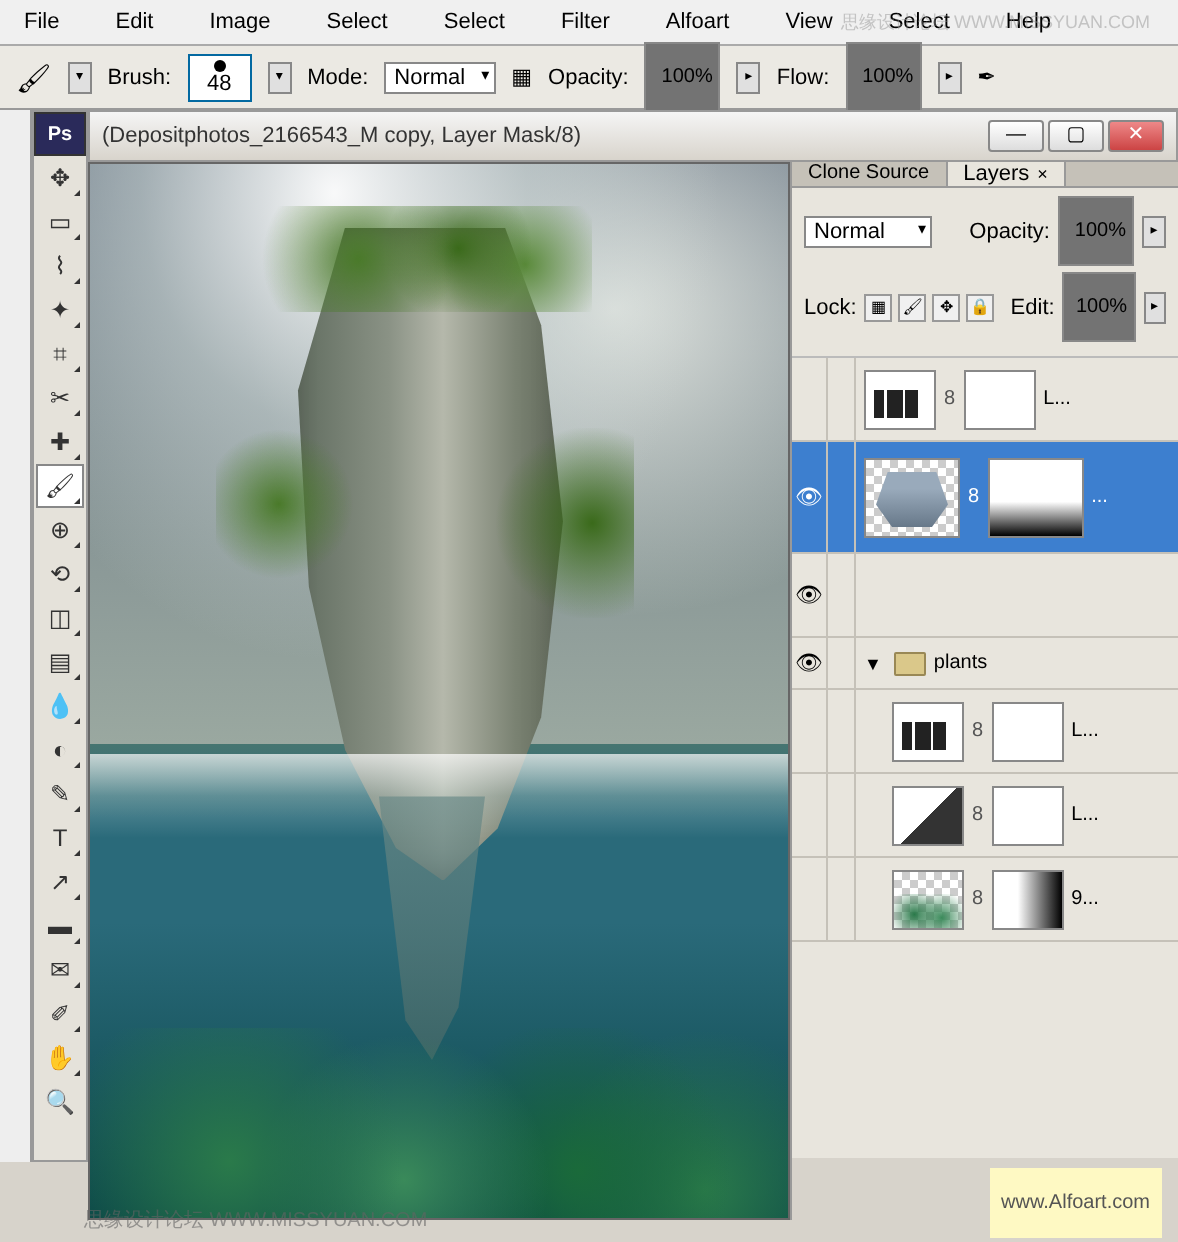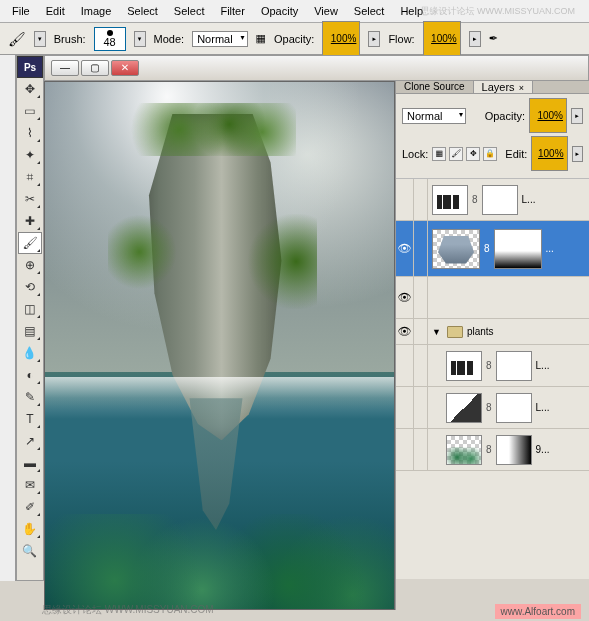--- a/index.html
+++ b/index.html
@@ -1,25 +1,25 @@
 <!DOCTYPE html>
 <html><head>
 <meta charset="utf-8">
 <style>
 * { margin: 0; padding: 0; box-sizing: border-box; font-family: Tahoma, sans-serif; font-size: 11px; }
 body { background: #d7d3cb; width: 589px; height: 621px; overflow: hidden; }
-.menu-bar { display: flex; gap: 4px; padding: 3px 6px; background: #f0f0f0; border-bottom: 1px solid #aaa; }
+.menu-bar { display: flex; gap: 16px; padding: 3px 6px; background: #f0f0f0; border-bottom: 1px solid #aaa; }
 .menu-item { padding: 2px 6px; cursor: pointer; }
 .options-bar { display: flex; align-items: center; gap: 8px; padding: 4px 8px; background: #ebe9e3; border-bottom: 1px solid #999; height: 32px; }
 .options-bar .label { font-size: 11px; }
 .brush-preview { width: 32px; height: 24px; border: 1px solid #0369a1; background: #fff; display: flex; flex-direction: column; align-items: center; justify-content: center; font-size: 9px; }
 .brush-dot { width: 6px; height: 6px; background: #000; border-radius: 50%; }
 .dropdown { border: 1px solid #888; background: #fff; padding: 1px 14px 1px 4px; position: relative; font-size: 11px; }
 .dropdown::after { content: "▾"; position: absolute; right: 2px; font-size: 8px; }
-.percent-box { border: 1px solid #888; background: #eab308; padding: 11px 3px; width: 38px; text-align: right; font-size: 10px; text-decoration: underline; }
+.percent-box { border: 1px solid #888; background: #737373; padding: 11px 3px; width: 38px; text-align: right; font-size: 10px; }
 .arrow-btn { width: 12px; height: 16px; border: 1px solid #888; background: #e0e0e0; font-size: 7px; line-height: 14px; text-align: center; }
 .workspace { display: flex; height: 526px; }
 .ruler-v { width: 16px; background: #eee; border-right: 1px solid #999; }
 .toolbar { width: 28px; background: #e5e2da; border: 1px solid #999; display: flex; flex-direction: column; }
 .ps-logo { width: 26px; height: 22px; background: #2a2a5a; color: #fff; font-weight: bold; font-size: 10px; display: flex; align-items: center; justify-content: center; border: 1px solid #333; }
 .tool-btn { width: 24px; height: 22px; border: 1px solid transparent; display: flex; align-items: center; justify-content: center; font-size: 12px; color: #333; cursor: pointer; position: relative; margin: 0 auto; }
 .tool-btn.active { background: #fff; border-color: #888; }
 .tool-corner { position: absolute; right: 1px; bottom: 1px; width: 0; height: 0; border-left: 3px solid transparent; border-bottom: 3px solid #333; }
 .doc-area { flex: 1; position: relative; }
 .doc-titlebar { height: 26px; background: linear-gradient(#f5f5f5, #d8d4cc); border: 1px solid #999; display: flex; align-items: center; padding: 0 6px; justify-content: space-between; }
@@ -62,35 +62,35 @@
 .thumb.mask-wave { background: linear-gradient(#fff 0%, #fff 55%, #000 100%); }
 .thumb.checker { background-image: repeating-conic-gradient(#ccc 0 25%, #fff 0 50%); background-size: 8px 8px; position: relative; }
 .thumb.checker::after { content:""; position:absolute; left:3px; top:6px; right:3px; bottom:4px; background: linear-gradient(#9ab 30%, #678 100%); clip-path: polygon(20% 0, 80% 0, 95% 60%, 75% 100%, 25% 100%, 5% 60%); }
 .thumb.img { background: linear-gradient(#ccc 30%, #8aa 60%, #366 100%); }
 .thumb.coral-thumb { background-image: repeating-conic-gradient(#ccc 0 25%, #fff 0 50%); background-size: 8px 8px; position: relative; }
 .thumb.coral-thumb::after { content:""; position:absolute; left:0; right:0; bottom:0; height:60%; background: radial-gradient(circle at 30% 60%, #2a7a4a, transparent 50%), radial-gradient(circle at 70% 70%, #3a8a5a, transparent 50%); }
 .link8 { font-size: 10px; color: #555; }
 .layer-label { font-size: 10px; white-space: nowrap; overflow: hidden; text-overflow: ellipsis; }
 .expand-arrow { font-size: 9px; margin-right: 2px; }
 .folder-icon { width: 16px; height: 12px; background: #dac88a; border: 1px solid #998855; border-radius: 1px; }
-.footer-bar { position: absolute; bottom: 2px; right: 8px; font-size: 10px; color: #555; background: #fca5a5; padding: 2px 6px; }
+.footer-bar { position: absolute; bottom: 2px; right: 8px; font-size: 10px; color: #555; background: #fef9c3; padding: 12px 6px; }
 .watermark-left { position: absolute; bottom: 4px; left: 42px; font-size: 10px; color: rgba(100,100,100,0.6); }
 .watermark-top { position: absolute; top: 5px; right: 14px; font-size: 9px; color: rgba(150,150,150,0.5); }
 </style>
 </head>
 <body>
 
 <div class="menu-bar">
   <span class="menu-item">File</span>
   <span class="menu-item">Edit</span>
   <span class="menu-item">Image</span>
   <span class="menu-item">Select</span>
   <span class="menu-item">Select</span>
   <span class="menu-item">Filter</span>
-  <span class="menu-item">Opacity</span>
+  <span class="menu-item">Alfoart</span>
   <span class="menu-item">View</span>
   <span class="menu-item">Select</span>
   <span class="menu-item">Help</span>
   <span class="watermark-top">思缘设计论坛 WWW.MISSYUAN.COM</span>
 </div>
 
 <div class="options-bar">
   <span style="font-size:14px">🖌</span>
   <span class="arrow-btn">▾</span>
   <span class="label">Brush:</span>
@@ -134,20 +134,21 @@
     <div class="tool-btn">↗<span class="tool-corner"></span></div>
     <div class="tool-btn">▬<span class="tool-corner"></span></div>
     <div class="tool-btn">✉<span class="tool-corner"></span></div>
     <div class="tool-btn">✐<span class="tool-corner"></span></div>
     <div class="tool-btn">✋<span class="tool-corner"></span></div>
     <div class="tool-btn">🔍</div>
   </div>
 
   <div class="doc-area">
     <div class="doc-titlebar">
+      <span class="doc-title">(Depositphotos_2166543_M copy, Layer Mask/8)</span>
       <div class="win-buttons">
         <span class="win-btn">—</span>
         <span class="win-btn">▢</span>
         <span class="win-btn close">✕</span>
       </div>
     </div>
     <div class="canvas-area">
       <div class="canvas">
         <div class="sky"></div>
         <div class="rock"></div>

